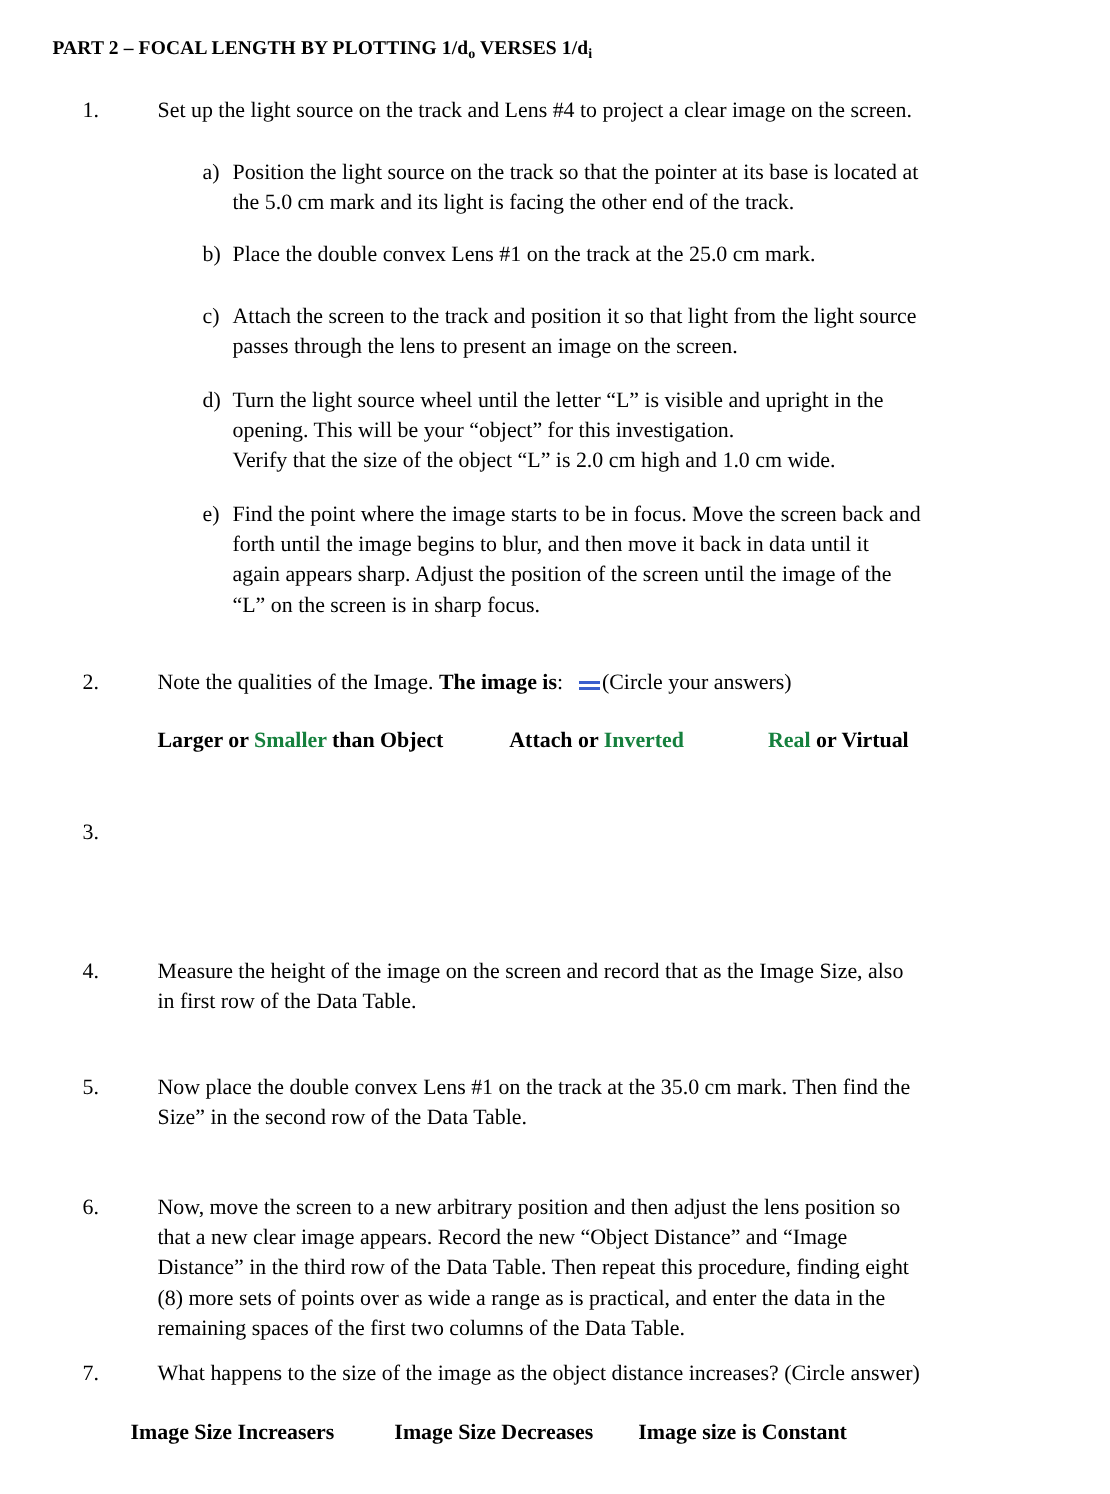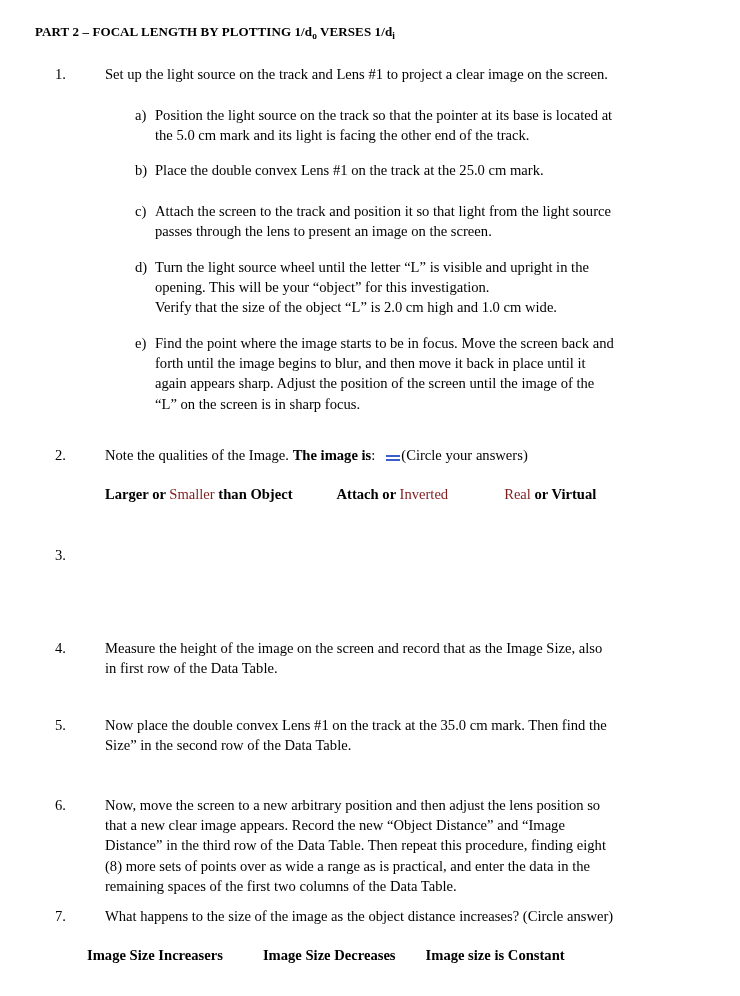--- a/index.html
+++ b/index.html
@@ -55,21 +55,21 @@
     font-size: 14.6px;
     line-height: 20.2px;
   }
   .body .ln { display: block; white-space: nowrap; }
 
   
   .numbered .marker { width: 50px; }
   .lettered .marker { width: 20px; }
 
   .bold { font-weight: bold; }
-  .red { color: #7f1d1d; font-weight: normal; }
+  .red { color: #15803d; font-weight: bold; }
 
   
   .blue-mark {
     display: inline-block;
     position: relative;
     width: 14px;
     height: 11px;
     vertical-align: middle;
     margin-right: 1px;
   }
@@ -102,21 +102,21 @@
 </head>
 <body>
 
 <div class="page">
 
   <div class="doc-title"><span>PART 2 – FOCAL LENGTH BY PLOTTING 1/d</span><sub>o</sub><span> VERSES 1/d</span><sub>i</sub></div>
 
   <div class="item numbered" style="left:55px; top:64px; width:660px;">
     <span class="marker">1.</span>
     <span class="body">
-      <span class="ln">Set up the light source on the track and Lens #1 to project a clear image on the screen.</span>
+      <span class="ln">Set up the light source on the track and Lens #4 to project a clear image on the screen.</span>
     </span>
   </div>
 
   <div class="item lettered" style="left:135px; top:105px; width:580px;">
     <span class="marker">a)</span>
     <span class="body">
       <span class="ln">Position the light source on the track so that the pointer at its base is located at</span>
       <span class="ln">the 5.0 cm mark and its light is facing the other end of the track.</span>
     </span>
   </div>
@@ -142,21 +142,21 @@
       <span class="ln">Turn the light source wheel until the letter “L” is visible and upright in the</span>
       <span class="ln">opening.  This will be your “object” for this investigation.</span>
       <span class="ln">Verify that the size of the object “L” is 2.0 cm high and 1.0 cm wide.</span>
     </span>
   </div>
 
   <div class="item lettered" style="left:135px; top:333px; width:580px;">
     <span class="marker">e)</span>
     <span class="body">
       <span class="ln">Find the point where the image starts to be in focus.  Move the screen back and</span>
-      <span class="ln">forth until the image begins to blur, and then move it back in place until it</span>
+      <span class="ln">forth until the image begins to blur, and then move it back in data until it</span>
       <span class="ln">again appears sharp.  Adjust the position of the screen until the image of the</span>
       <span class="ln">“L” on the screen is in sharp focus.</span>
     </span>
   </div>
 
   <div class="item numbered" style="left:55px; top:445px; width:660px;">
     <span class="marker">2.</span>
     <span class="body">
       <span class="ln"><span>Note the qualities of the Image.  </span><span class="bold">The image is</span><span>:</span>&nbsp;&nbsp;&nbsp;<span class="blue-mark"></span><span>(Circle your answers)</span></span>
     </span>

